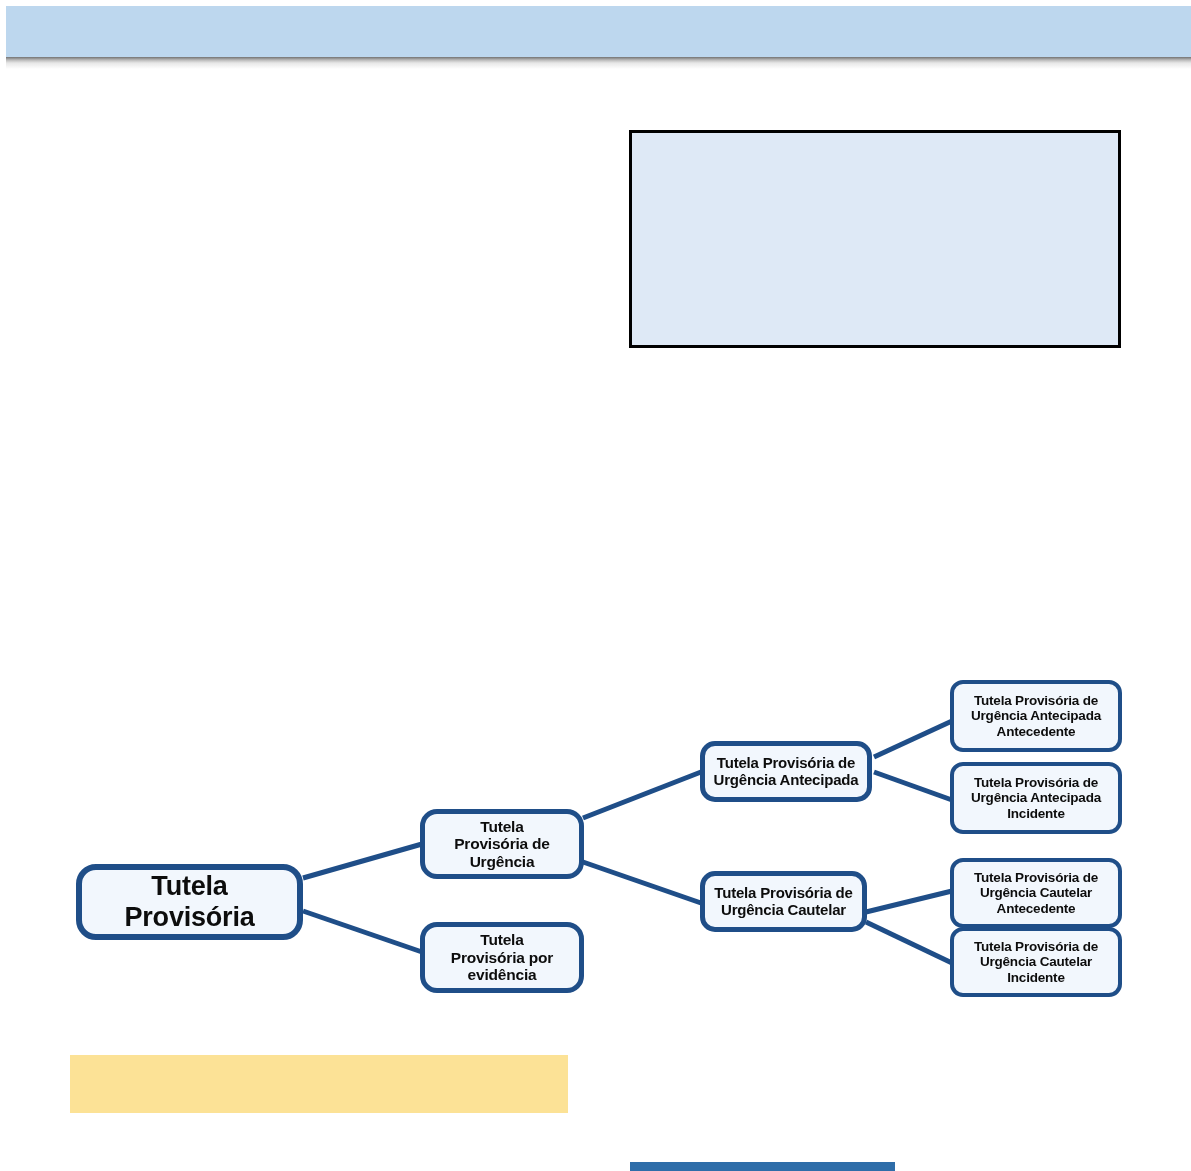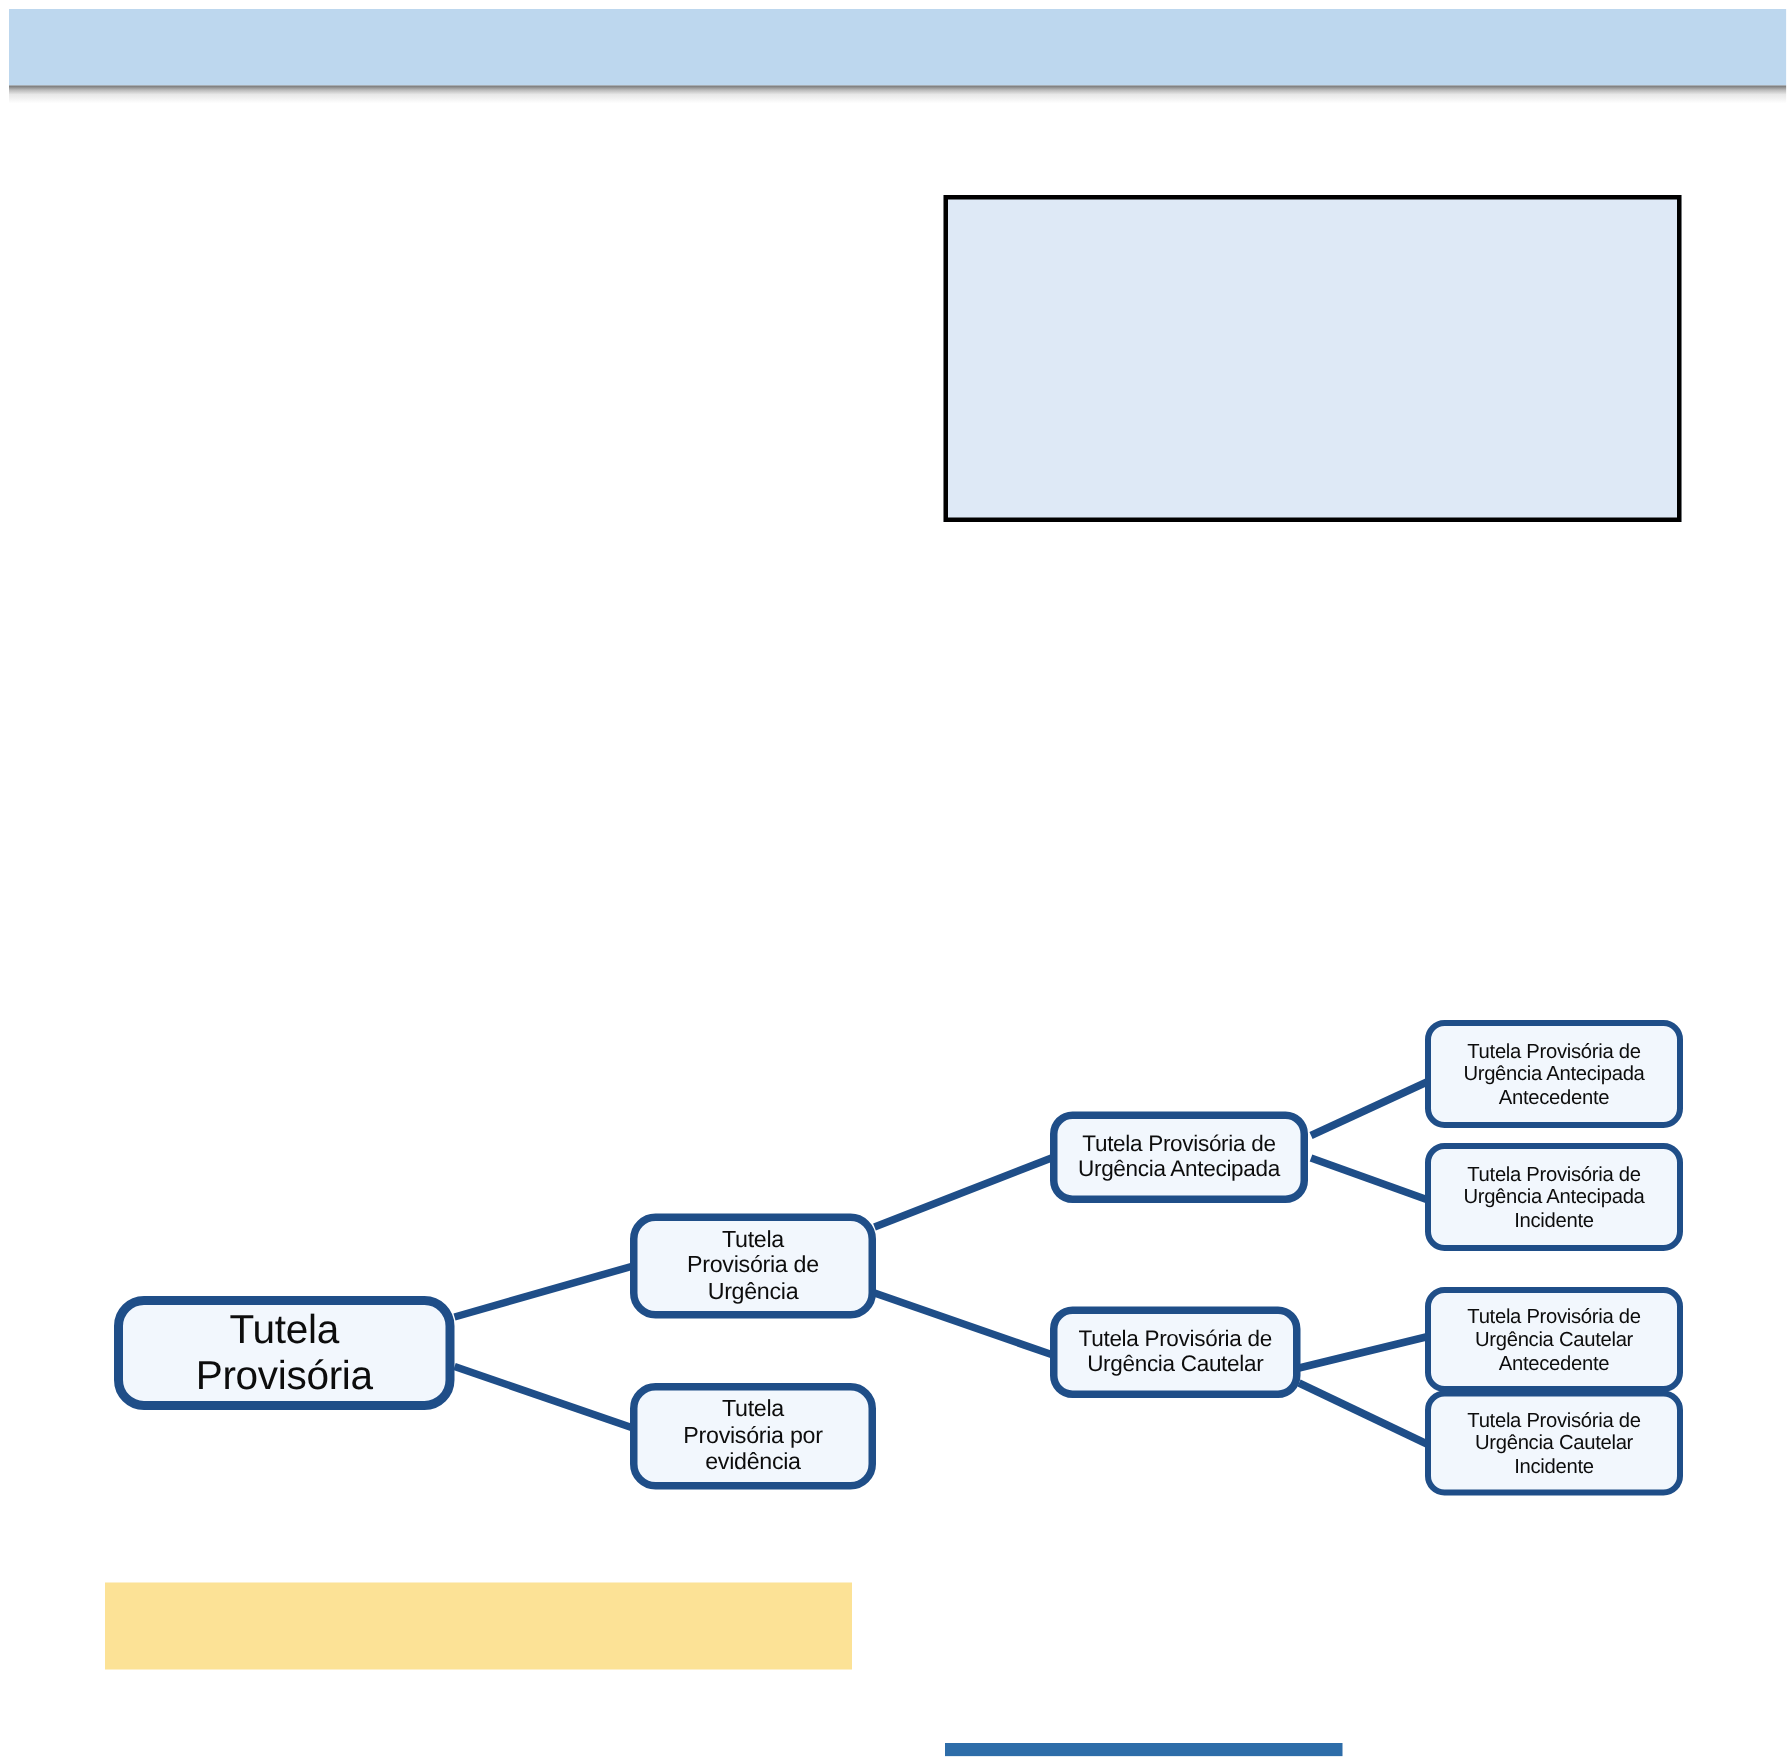--- a/index.html
+++ b/index.html
@@ -95,21 +95,21 @@
     background: #F2F7FD;
     border: 4px solid #1F4E88;
     border-radius: 14px;
     display: flex;
     align-items: center;
     justify-content: center;
     text-align: center;
     color: #0d0d0d;
     line-height: 1.12;
     white-space: pre-line;
-    font-weight: normal;
+    font-weight: bold;
     letter-spacing: -0.2px;
   }
   .node.root {
     border-width: 6px;
     border-radius: 20px;
     font-size: 27px;
     line-height: 1.16;
   }
   .node.level2 {
     border-width: 5px;

